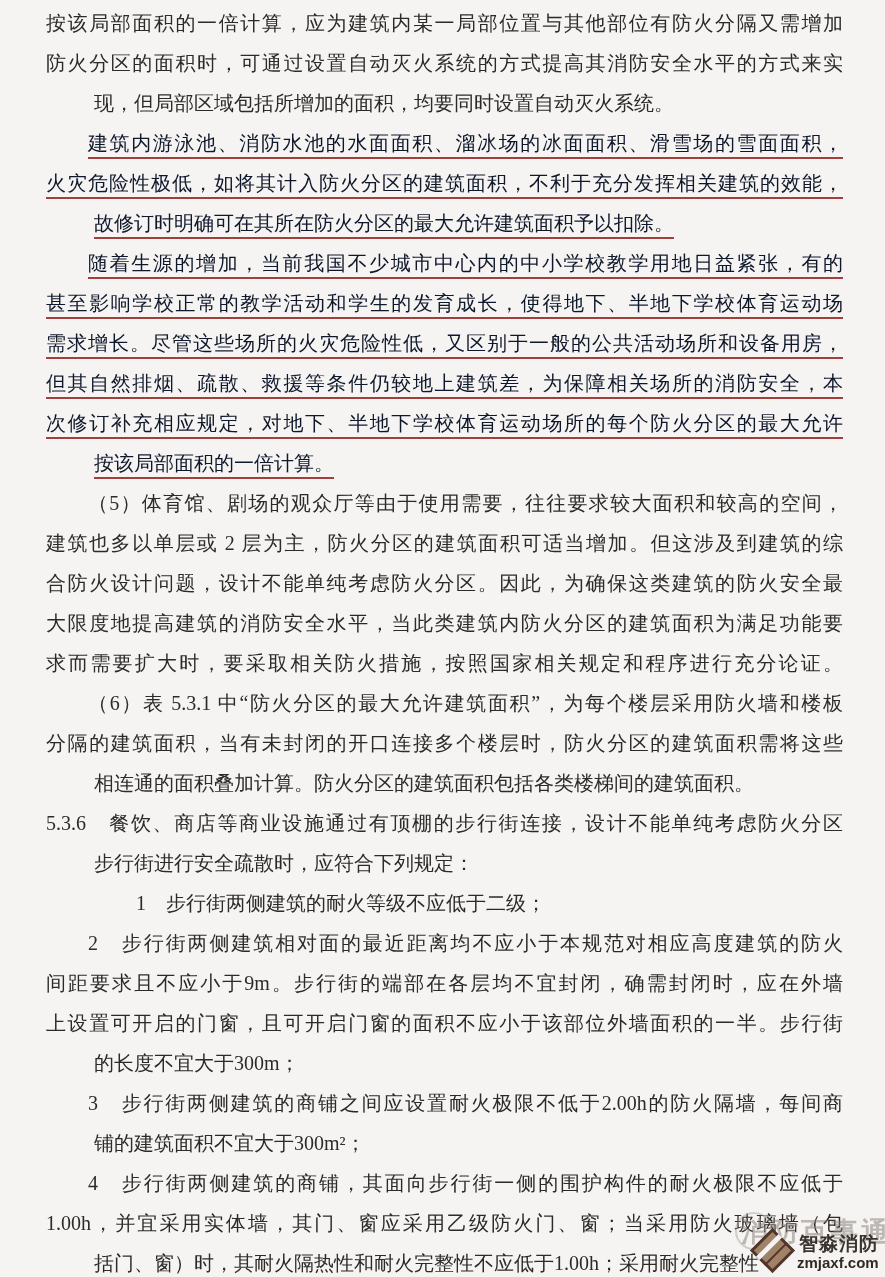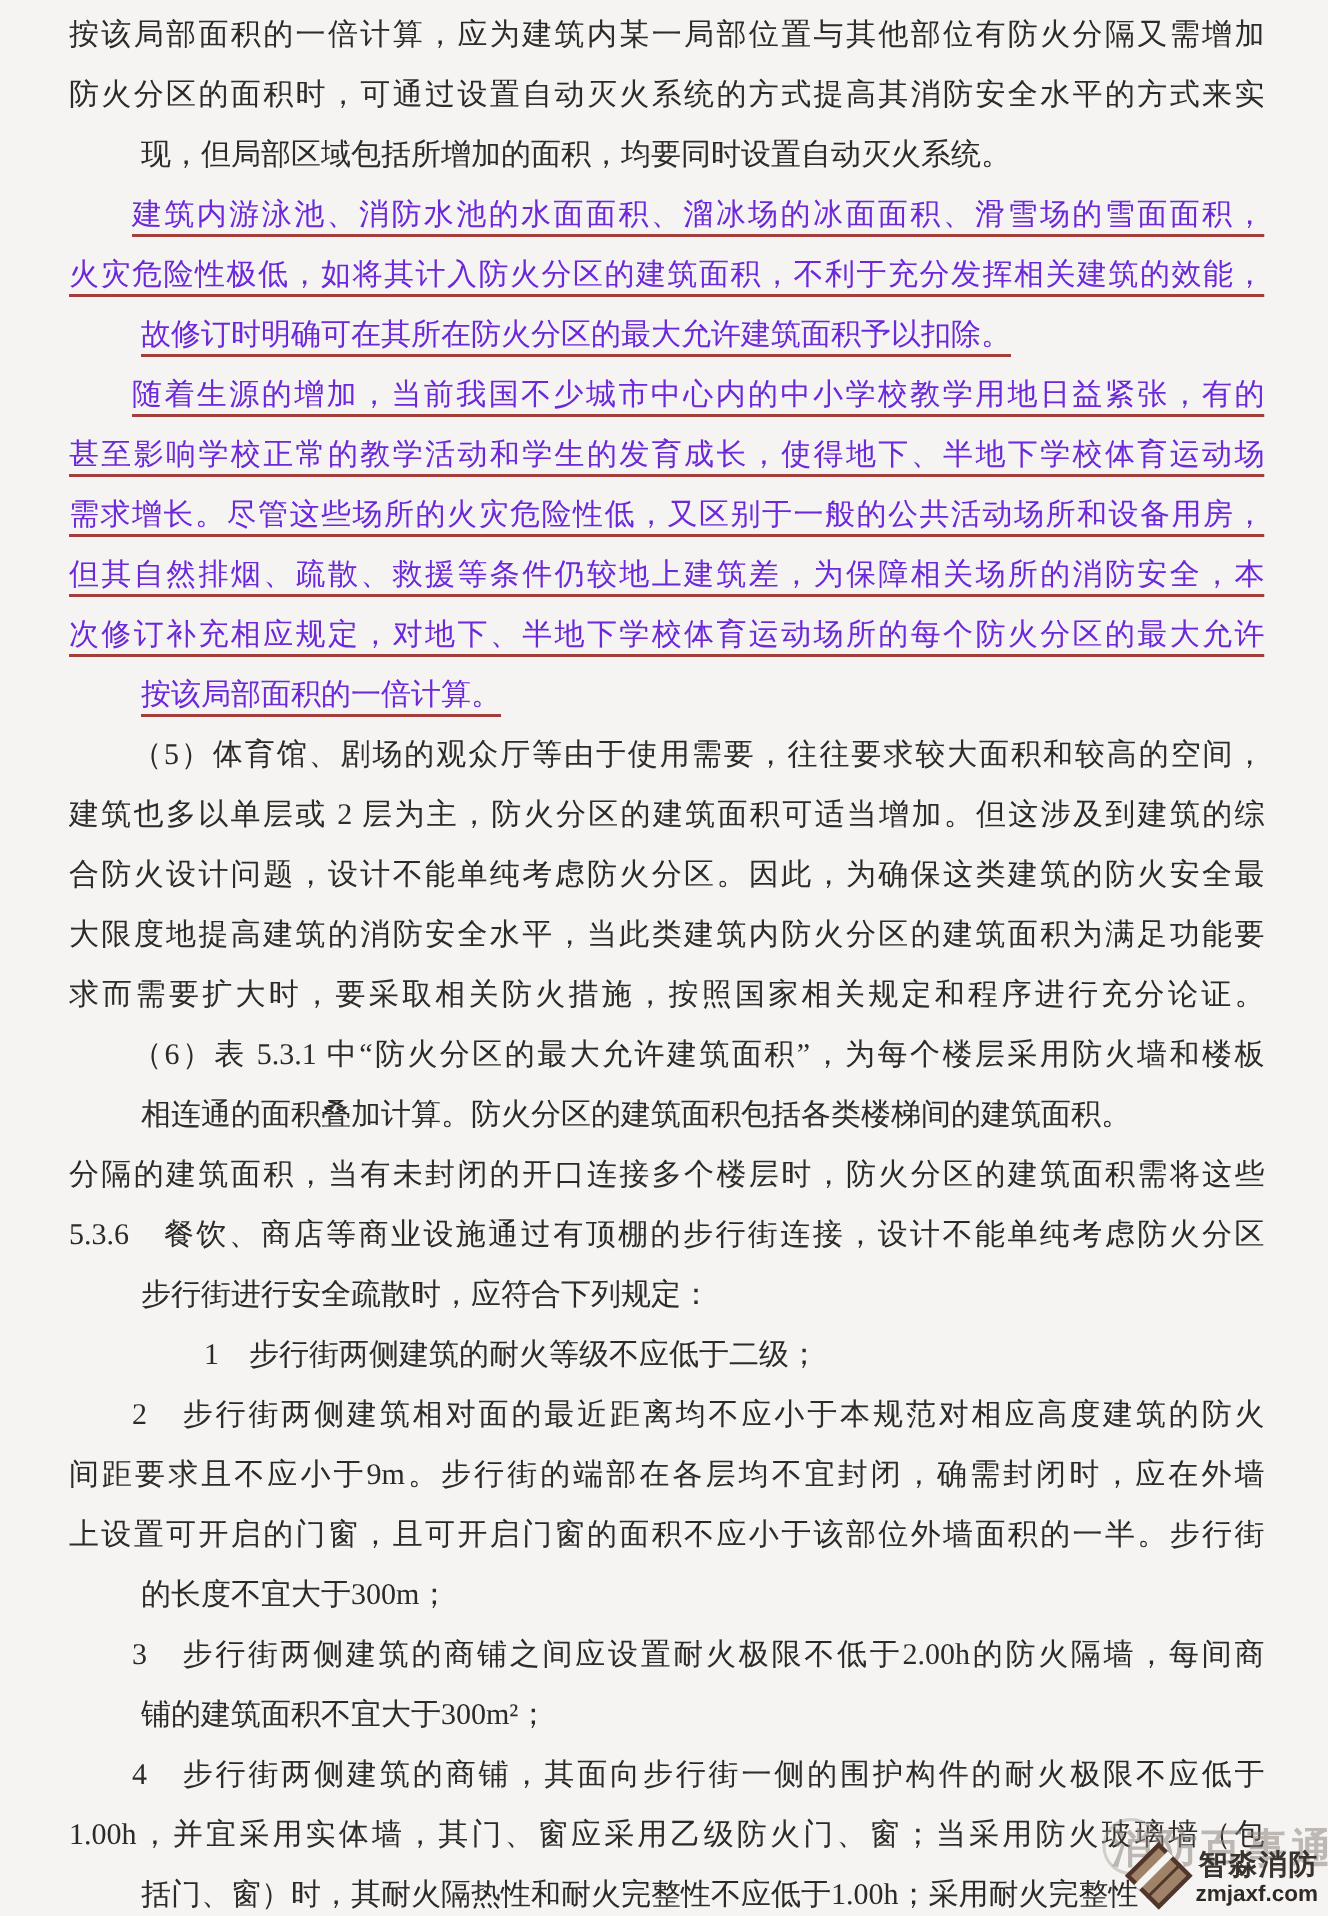--- a/index.html
+++ b/index.html
@@ -20,21 +20,21 @@
     line-height:40px;
     font-size:20px;
     text-align:justify;
     text-align-last:justify;
     text-justify:inter-ideograph;
     overflow:hidden;
   }
   .line.short{ text-align-last:left;margin-left:48px; }
   .line.indent{ padding-left:42px; }
   .red{
-    color:#6d28d9;
+    color:#0f172a;
     text-decoration:underline;
     text-decoration-color:#a23e3b;
     text-decoration-thickness:2px;
     text-underline-offset:7px;
   }
   
   .wm-circle{
     position:absolute; left:735px; top:1212px;
     width:34px; height:34px;
     border:2px solid #a89f98; border-radius:50%;
@@ -95,22 +95,22 @@
   <section>
     <div class="line indent">（5）体育馆、剧场的观众厅等由于使用需要，往往要求较大面积和较高的空间，</div>
     <div class="line">建筑也多以单层或 2 层为主，防火分区的建筑面积可适当增加。但这涉及到建筑的综</div>
     <div class="line">合防火设计问题，设计不能单纯考虑防火分区。因此，为确保这类建筑的防火安全最</div>
     <div class="line">大限度地提高建筑的消防安全水平，当此类建筑内防火分区的建筑面积为满足功能要</div>
     <div class="line">求而需要扩大时，要采取相关防火措施，按照国家相关规定和程序进行充分论证。</div>
   </section>
 
   <section>
     <div class="line indent">（6）表 5.3.1 中“防火分区的最大允许建筑面积”，为每个楼层采用防火墙和楼板</div>
+    <div class="line">分隔的建筑面积，当有未封闭的开口连接多个楼层时，防火分区的建筑面积需将这些</div>
     <div class="line short">相连通的面积叠加计算。防火分区的建筑面积包括各类楼梯间的建筑面积。</div>
-    <div class="line">分隔的建筑面积，当有未封闭的开口连接多个楼层时，防火分区的建筑面积需将这些</div>
   </section>
 
   <section>
     <div class="line">5.3.6　餐饮、商店等商业设施通过有顶棚的步行街连接，设计不能单纯考虑防火分区</div>
     <div class="line short">步行街进行安全疏散时，应符合下列规定：</div>
   </section>
 
   <section>
     <div class="line indent short">1　步行街两侧建筑的耐火等级不应低于二级；</div>
   </section>

